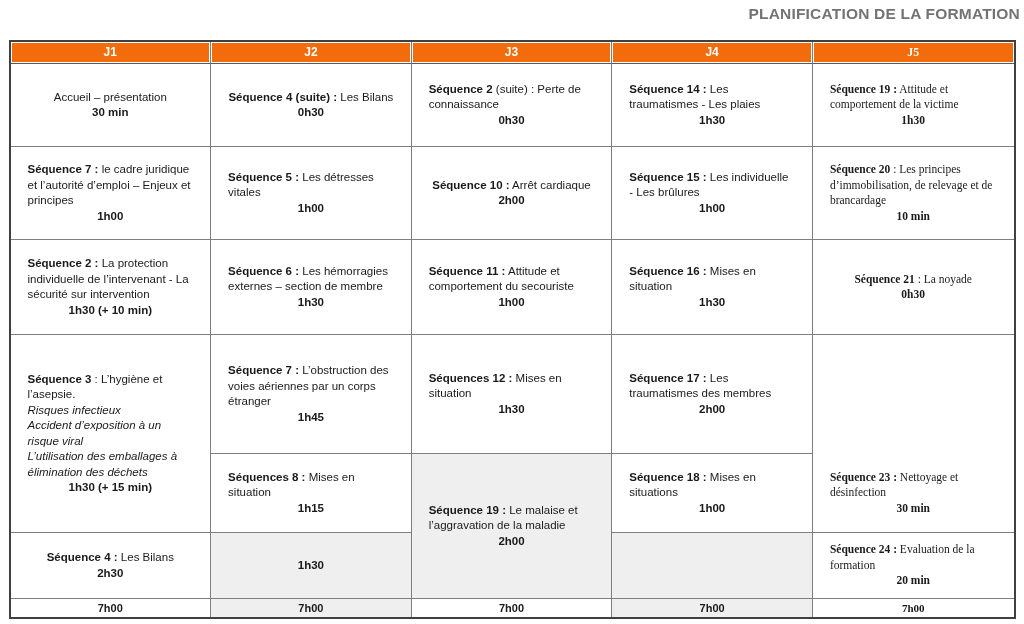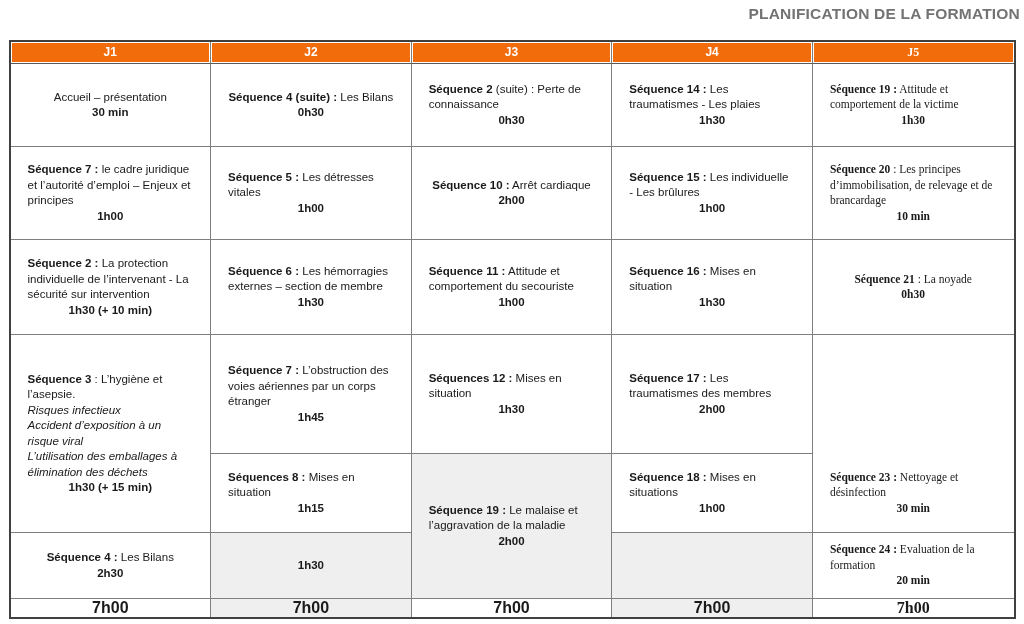--- a/index.html
+++ b/index.html
@@ -32,21 +32,21 @@
   .shaded { background:#efefef; }
   .b { font-weight:bold; }
   .it { font-style:italic; white-space:pre-line; }
   .dur { font-weight:bold; }
   .c1{grid-column:1} .c2{grid-column:2} .c3{grid-column:3} .c4{grid-column:4} .c5{grid-column:5}
   .rh{grid-row:1} .ra{grid-row:2} .rb{grid-row:3} .rc{grid-row:4} .rd{grid-row:5}
   .re{grid-row:6} .rf{grid-row:7} .rg{grid-row:8}
   .rde{grid-row:5 / span 2} .ref{grid-row:6 / span 2}
   .c5x { border-right:none;font-family:Liberation Serif, serif; }
   .rgx { border-bottom:none; }
-  .total { font-weight:bold; font-size:16px; line-height:14px; }
+  .total { font-weight:bold; font-size:11px; line-height:14px; }
 </style>
 </head>
 <body>
 
 <div class="page">
   <div class="title">PLANIFICATION DE LA FORMATION</div>
 
   <div class="grid">
 
     <div class="cell hcell rh c1">J1</div>

